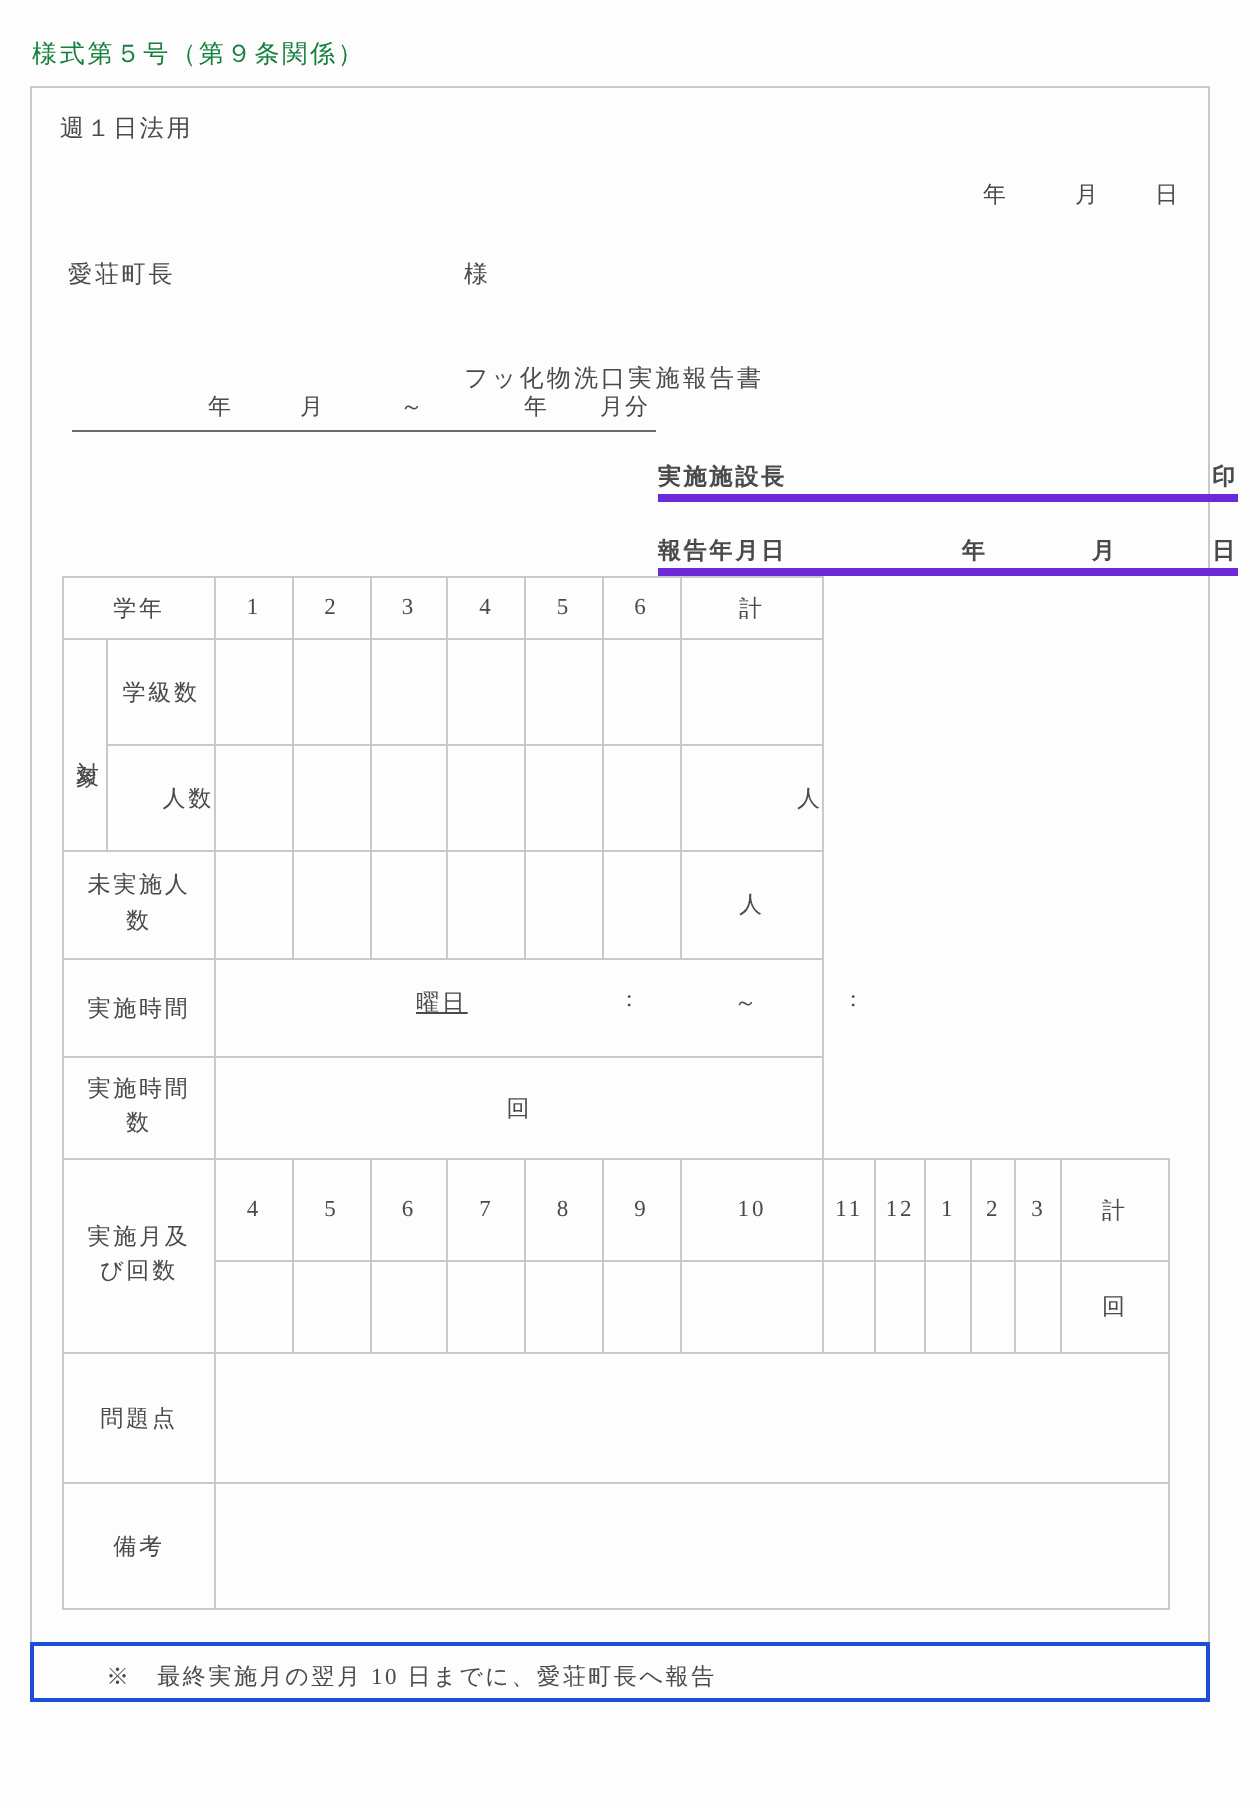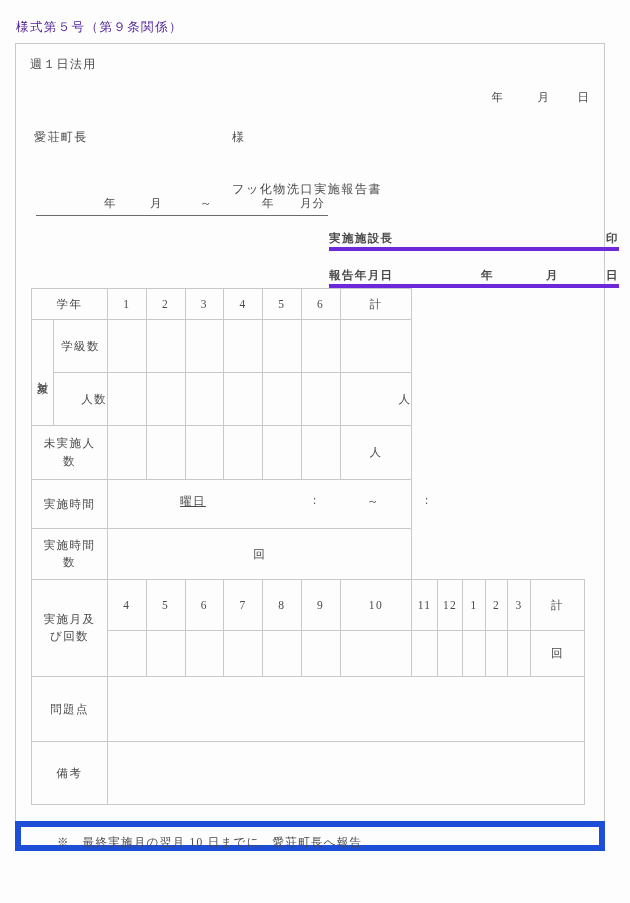--- a/index.html
+++ b/index.html
@@ -23,21 +23,21 @@
     height: 903px;
   }
 
   
   .form-no {
     position: absolute;
     left: 16px;
     top: 19px;
     font-size: 12.5px;
     letter-spacing: 1.4px;
-    color: #4c1d95;
+    color: #15803d;
     white-space: nowrap;
   }
 
   
   .header-box {
     position: absolute;
     left: 15px;
     top: 43px;
     width: 590px;
     height: 245px;
@@ -181,35 +181,35 @@
   .r-count td { height: 50px; }
   .r-months-h td { height: 50px; }
   .r-months-v td { height: 45px; }
   .r-problem td { height: 64px; }
   .r-remark td { height: 62px; }
 
   .time-cell {
     position: relative;
     text-align: left;
   }
-  .time-cell .t-day  { position: absolute; left: 72px;  top: 14px; text-decoration: underline; }
+  .time-cell .t-day  { position: absolute; left: 100px;  top: 14px; text-decoration: underline; }
   .time-cell .t-c1   { position: absolute; left: 205px; top: 14px; }
   .time-cell .t-tld  { position: absolute; left: 259px; top: 14px; }
   .time-cell .t-c2   { position: absolute; left: 317px; top: 14px; }
 
   .two-line { line-height: 1.5; }
 
   
   .footnote {
     position: absolute;
     left: 15px;
     top: 821px;
     width: 590px;
     height: 30px;
-    border: 6px solid #1d4ed8;
+    border: 2px solid #1d4ed8;
     box-sizing: border-box;
     background: #fdfdfd;
     padding-left: 31px;
   }
   .footnote-text {
     position: absolute;
     left: 36px;
     top: 8px;
     font-size: 11.5px;
     letter-spacing: 1.3px;

